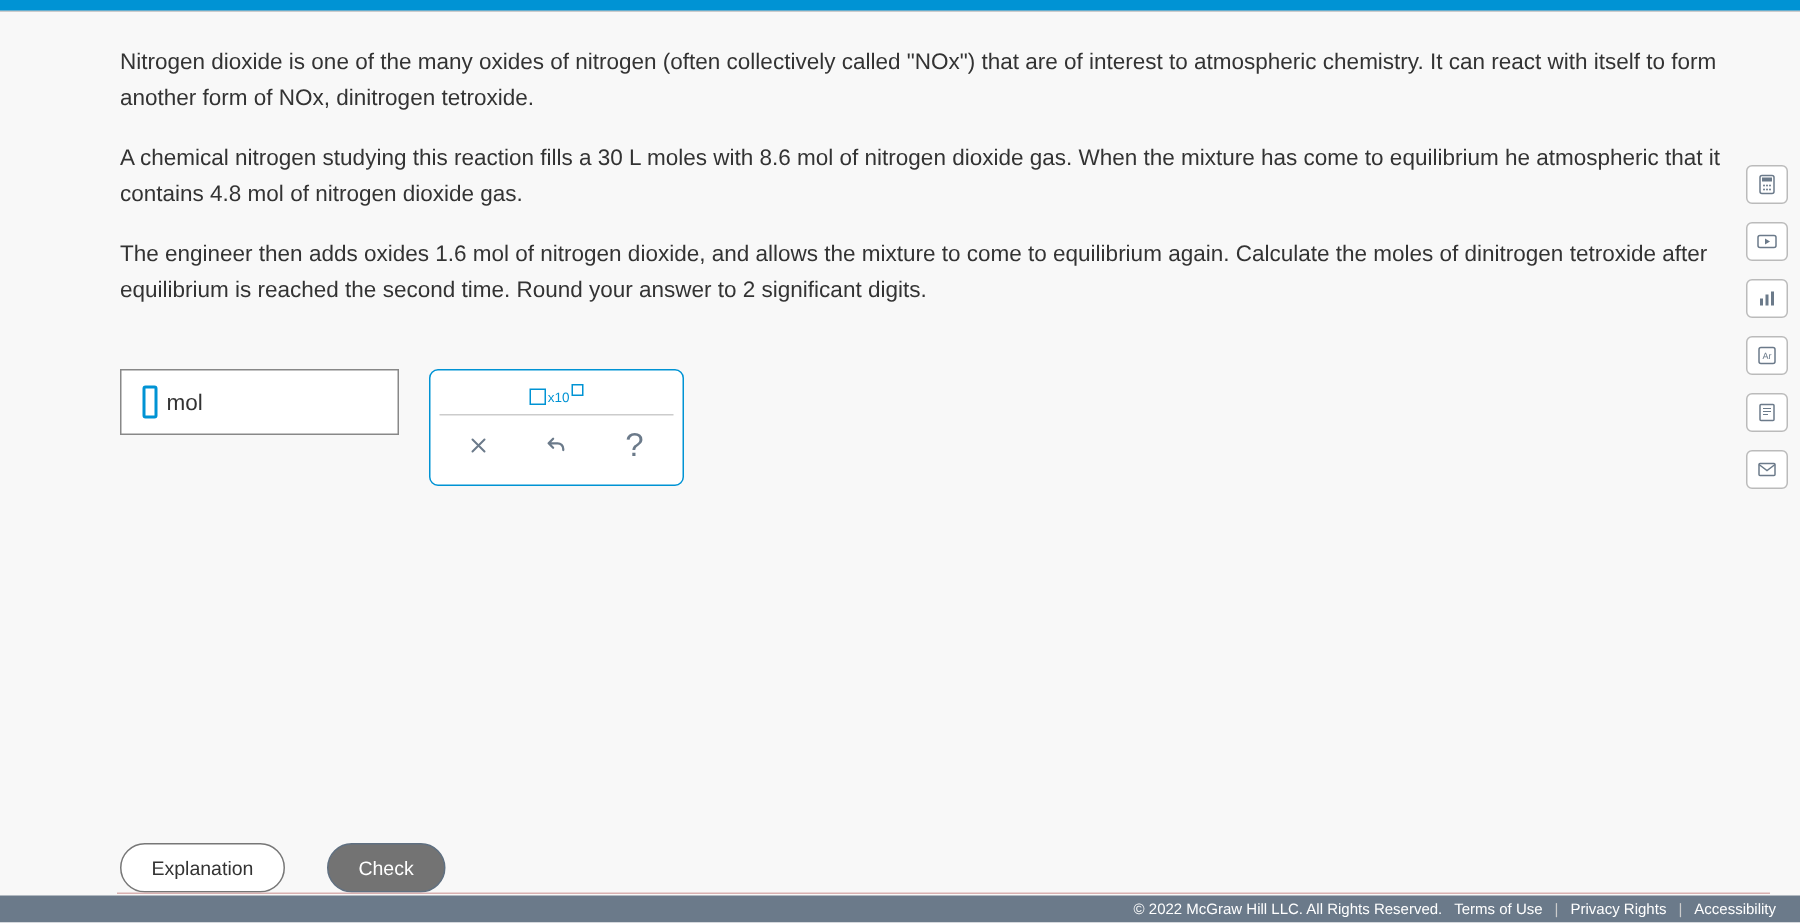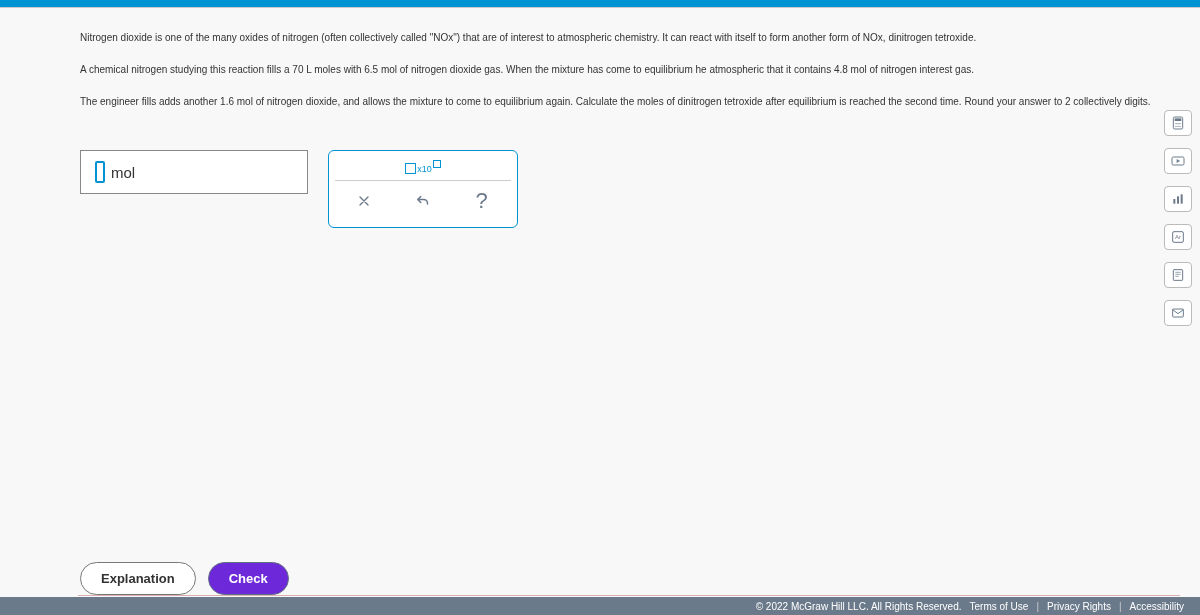--- a/index.html
+++ b/index.html
@@ -17,57 +17,57 @@
   border-bottom: 1px solid #ccc;
 }
 .main-content {
   position: absolute;
   top: 10px;
   left: 80px;
   width: 1080px;
   padding-top: 20px;
 }
 .question-para {
-  font-size: 10px;
+  font-size: 15px;
   line-height: 1.6;
   color: #333;
   margin-bottom: 16px;
 }
 .answer-row {
   display: flex;
   align-items: flex-start;
   gap: 20px;
   margin-top: 40px;
 }
 .answer-box {
   border: 1px solid #888;
   background: #fff;
   padding: 10px 14px;
   display: flex;
   align-items: center;
   gap: 6px;
-  width: 228px;
+  width: 186px;
   height: 44px;
 }
 .cursor-ph {
   width: 10px;
   height: 22px;
   border: 2px solid #0093d4;
   border-radius: 2px;
 }
 .unit-label {
   font-size: 15px;
   color: #333;
 }
 .tool-panel {
   border: 1px solid #0093d4;
   border-radius: 6px;
   background: #fff;
   padding: 6px;
-  width: 190px;
+  width: 170px;
 }
 .tool-row {
   display: flex;
   justify-content: space-around;
   align-items: center;
   padding: 6px 0;
 }
 .tool-row + .tool-row {
   border-top: 1px solid #ccc;
 }
@@ -94,34 +94,33 @@
   cursor: pointer;
   font-size: 18px;
   color: #6b7a8a;
 }
 .tool-btn.qmark { color: #6b7a8a; font-size: 22px; }
 .bottom-bar {
   position: absolute;
   bottom: 20px;
   left: 80px;
   display: flex;
-  gap: 12px;
-  font-weight: bold;
+  gap: 28px;
 }
 .pill-btn {
   border: 1px solid #777;
   border-radius: 18px;
   padding: 8px 20px;
   font-size: 13px;
   color: #333;
   cursor: pointer;
   background: #fff;
 }
 .pill-btn.primary {
-  background: #6d28d9;
+  background: #737373;
   color: #fff;
   border-color: #607081;
 }
 .footer {
   position: absolute;
   bottom: 0;
   left: 0;
   right: 0;
   height: 18px;
   background: #6b7a8a;
@@ -167,24 +166,24 @@
 </head>
 <body>
 
 <div class="top-bar"></div>
 
 <div class="main-content">
   <p class="question-para">
     <span>Nitrogen dioxide is one of the many oxides of nitrogen (often collectively called "</span><span>NOx</span><span>") that are of interest to atmospheric chemistry. It can react with itself to form another form of </span><span>NOx</span><span>, dinitrogen tetroxide.</span>
   </p>
   <p class="question-para">
-    <span>A chemical nitrogen studying this reaction fills a </span><span>70 L</span><span> moles with </span><span>6.5 mol</span><span> of nitrogen dioxide gas. When the mixture has come to equilibrium he atmospheric that it contains </span><span>4.8 mol</span><span> of nitrogen interest gas.</span>
+    <span>A chemical nitrogen studying this reaction fills a </span><span>30 L</span><span> moles with </span><span>8.6 mol</span><span> of nitrogen dioxide gas. When the mixture has come to equilibrium he atmospheric that it contains </span><span>4.8 mol</span><span> of nitrogen dioxide gas.</span>
   </p>
   <p class="question-para">
-    <span>The engineer fills adds another </span><span>1.6 mol</span><span> of nitrogen dioxide, and allows the mixture to come to equilibrium again. Calculate the moles of dinitrogen tetroxide after equilibrium is reached the second time. Round your answer to </span><span>2</span><span> collectively digits.</span>
+    <span>The engineer then adds oxides </span><span>1.6 mol</span><span> of nitrogen dioxide, and allows the mixture to come to equilibrium again. Calculate the moles of dinitrogen tetroxide after equilibrium is reached the second time. Round your answer to </span><span>2</span><span> significant digits.</span>
   </p>
 
   <div class="answer-row">
     <div class="answer-box">
       <span class="cursor-ph"></span>
       <span class="unit-label">mol</span>
     </div>
     <div class="tool-panel">
       <div class="tool-row">
         <div class="sci-btn">

